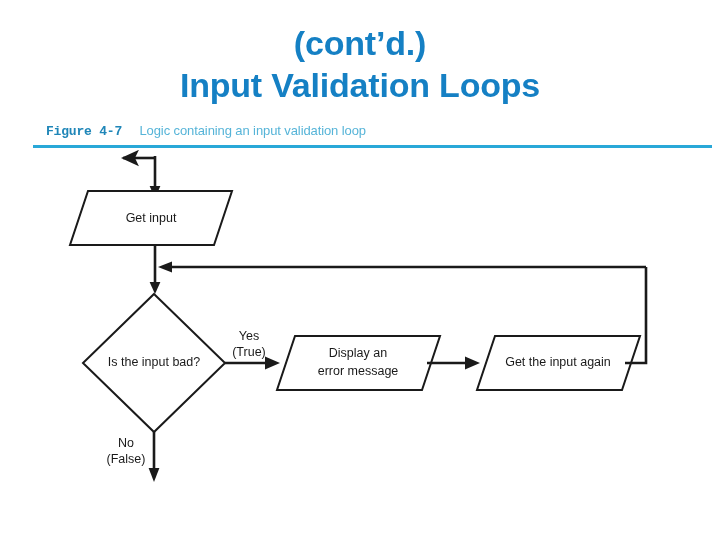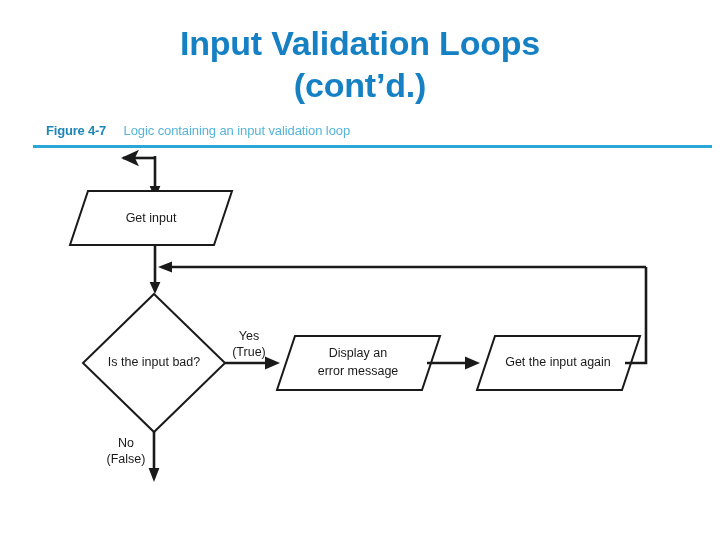--- a/index.html
+++ b/index.html
@@ -33,21 +33,21 @@
 
   
   .figure-caption {
     position: absolute;
     left: 46px;
     top: 121px;
     width: 640px;
     white-space: nowrap;
   }
   .figure-caption .fig-label {
-    font-family: Liberation Sans, sans-serif;
+    font-family: Liberation Mono, monospace;
     font-weight: bold;
     font-size: 13px;
     color: #1f86b8;
     letter-spacing: -0.2px;
   }
   .figure-caption .fig-desc {
     font-family: "Liberation Sans", sans-serif;
     font-weight: normal;
     font-size: 13px;
     color: #56b4d8;
@@ -97,22 +97,22 @@
     font-family: "Liberation Sans", sans-serif;
     font-size: 12.5px;
     fill: #1a1a1a;
     text-anchor: middle;
   }
 </style>
 </head>
 <body>
 
 <div class="slide-title">
+  <span class="line">(cont’d.)</span>
   <span class="line">Input Validation Loops</span>
-  <span class="line">(cont’d.)</span>
 </div>
 
 <div class="figure-caption">
   <span class="fig-label">Figure 4-7</span>
   <span class="fig-desc">Logic containing an input validation loop</span>
 </div>
 <div class="caption-rule"></div>
 
 <div class="flowchart">
   <svg class="fc-svg" width="720" height="390" viewBox="0 0 720 390" xmlns="http://www.w3.org/2000/svg">

